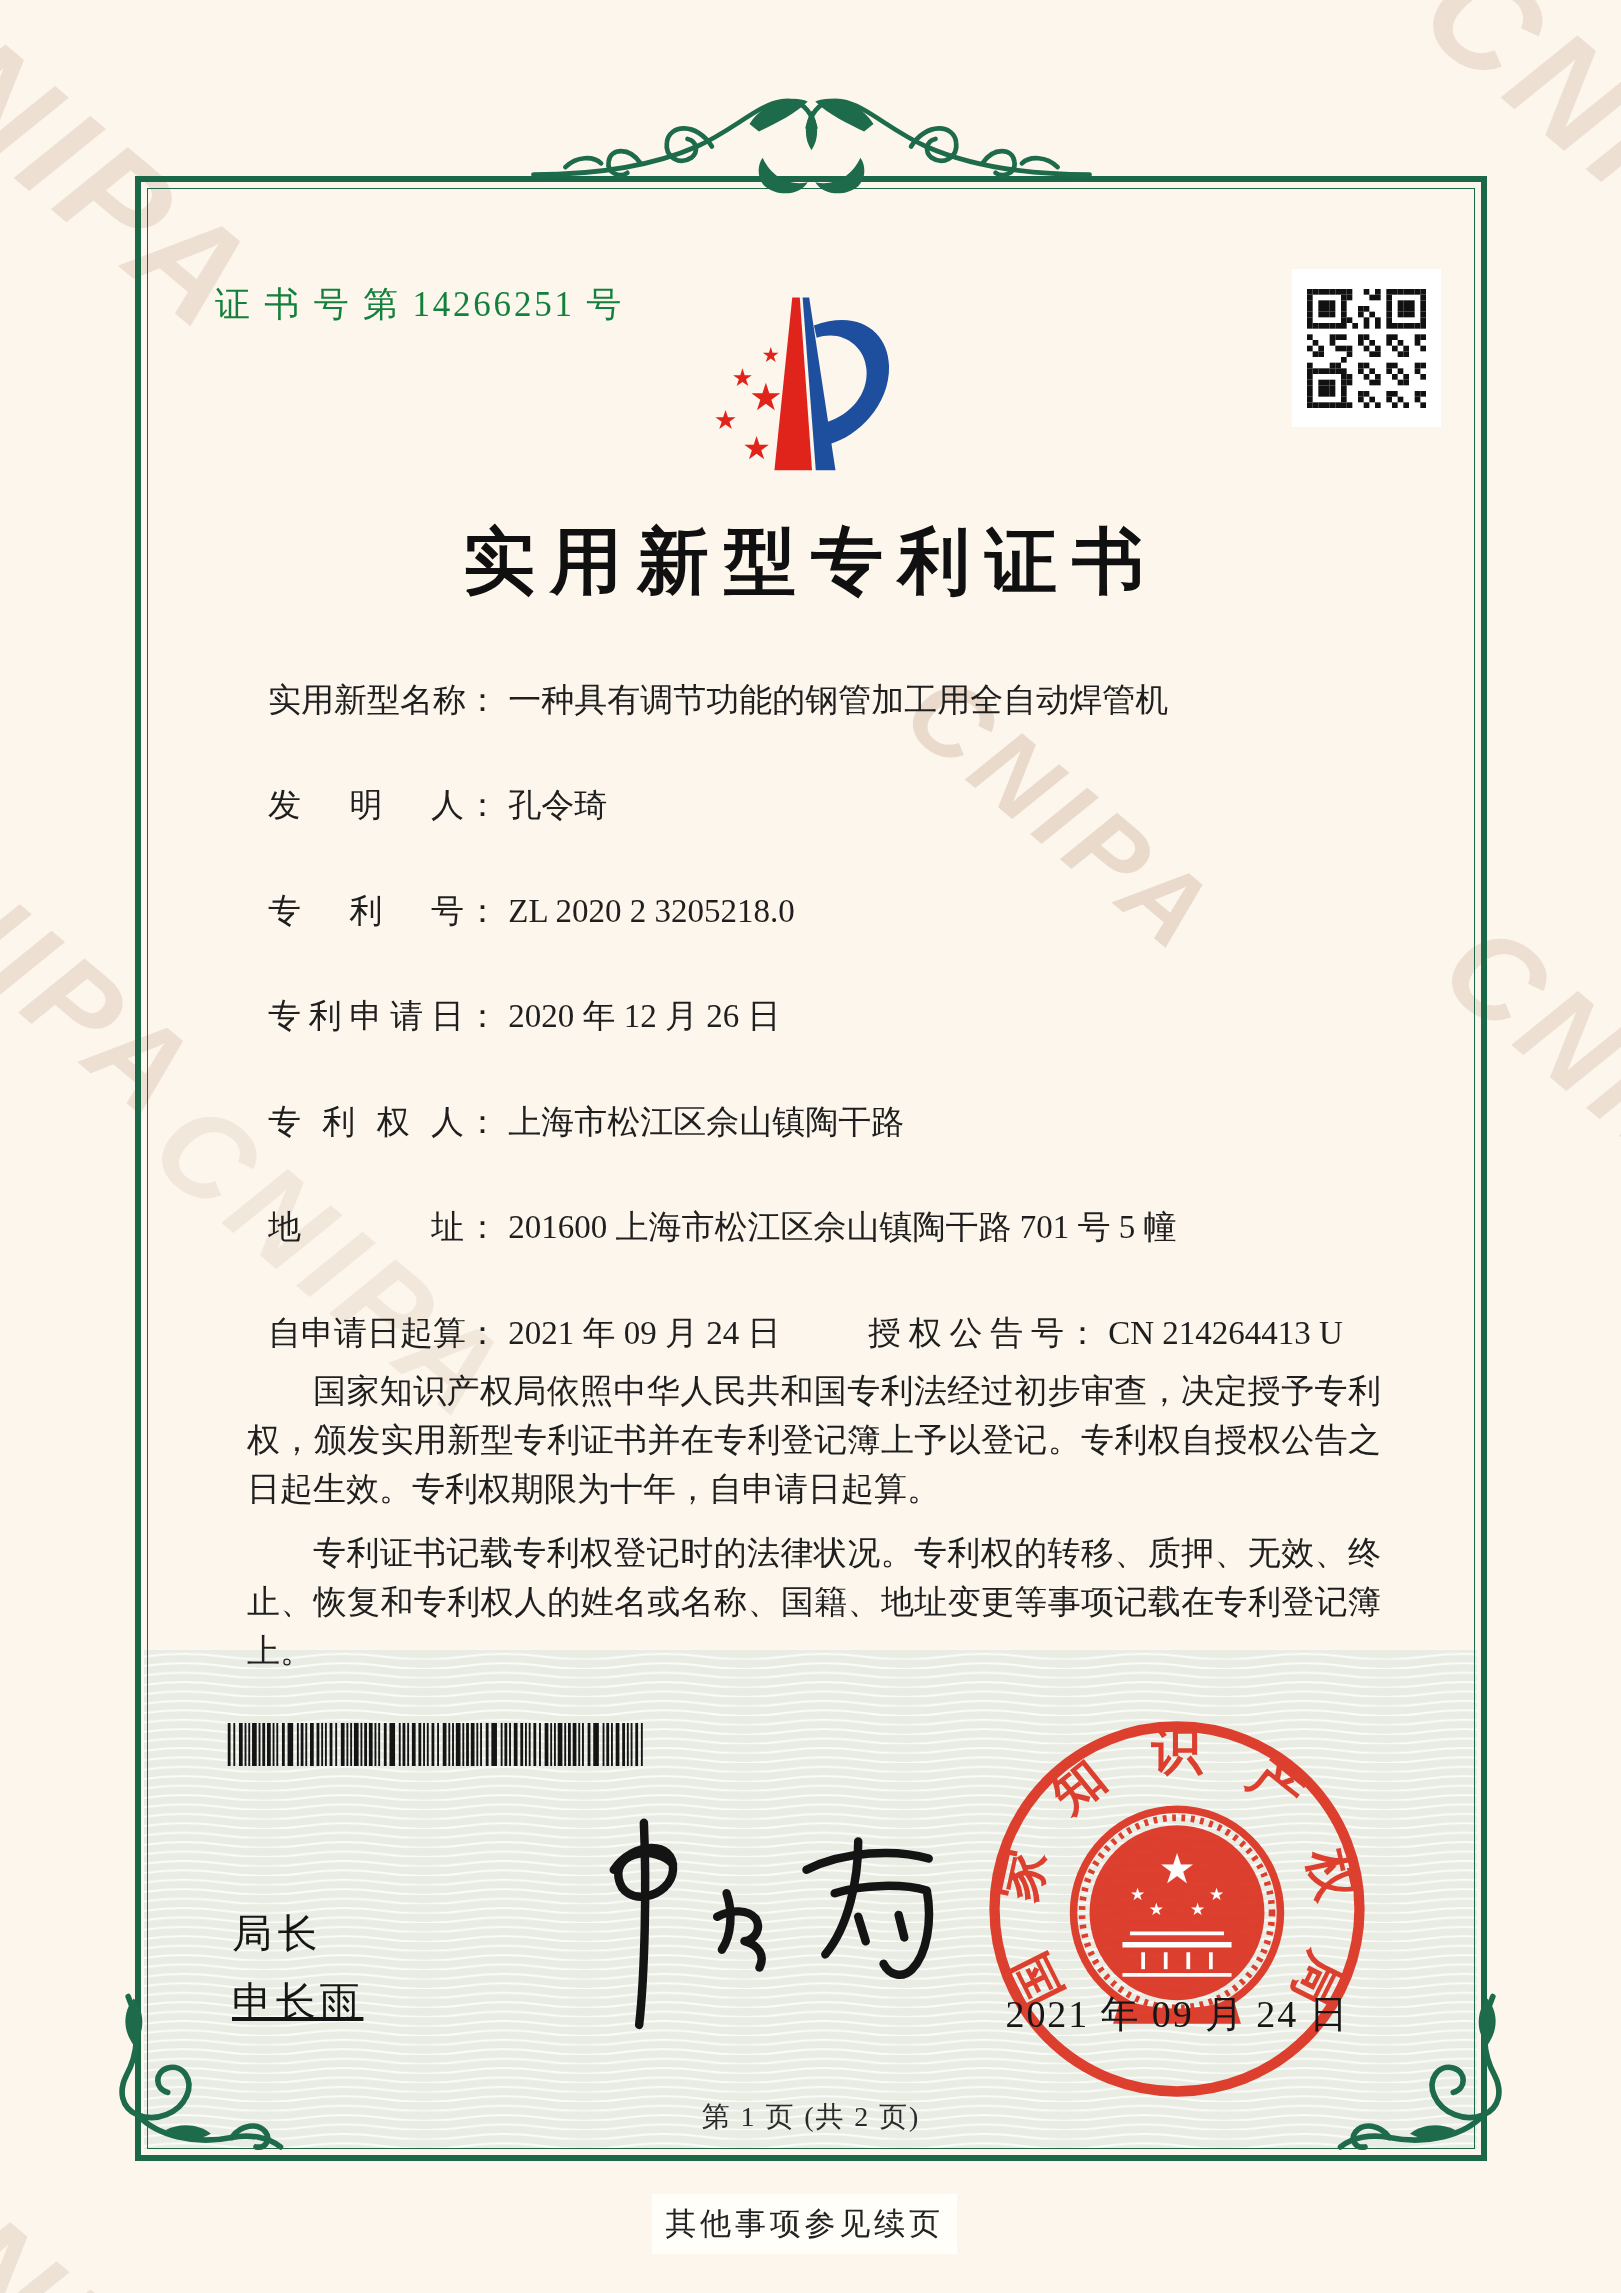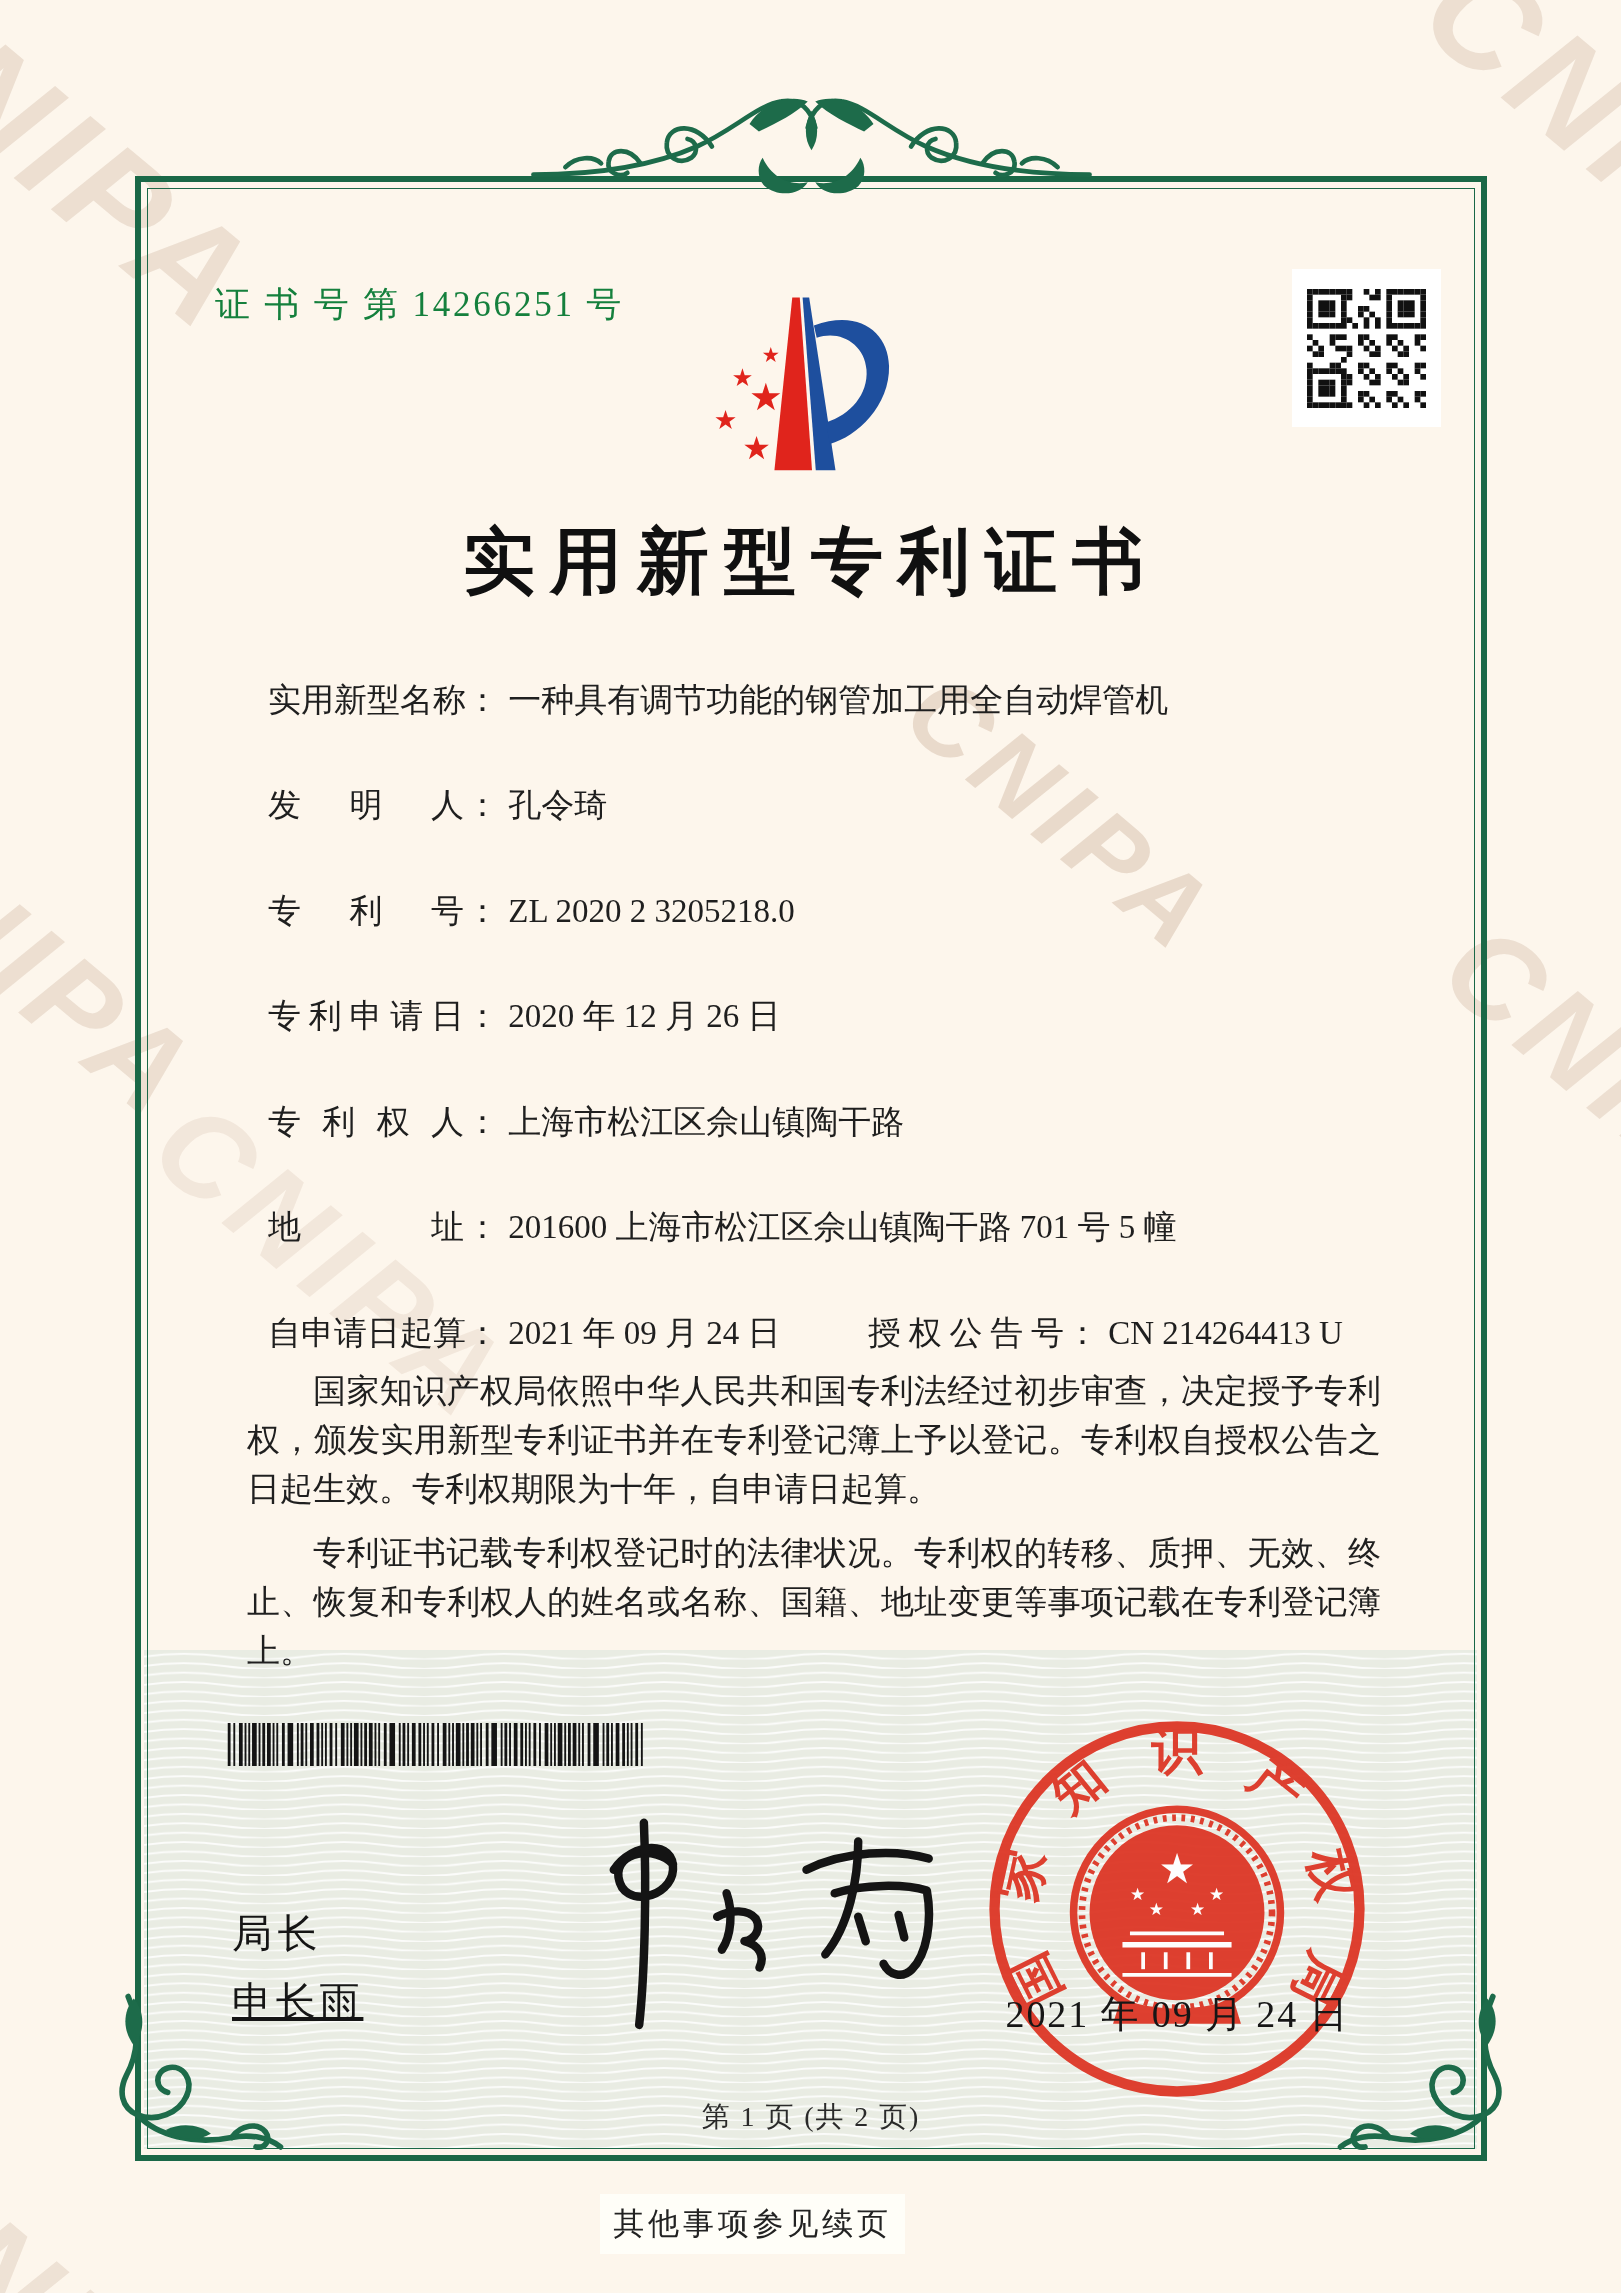--- a/index.html
+++ b/index.html
@@ -32,21 +32,21 @@
   .signer-title,.signer-name{position:absolute;left:232px;font-size:40px;z-index:4;
          font-family:"Liberation Sans","DejaVu Sans",sans-serif;color:#151515;text-align:center;}
   .signer-title{top:1906px;letter-spacing:5.6px;}
   .signer-name{top:1974px;letter-spacing:3.8px;text-decoration:underline;}
   .sig{position:absolute;left:524px;top:1804px;z-index:4;}
   .seal{position:absolute;left:987px;top:1719px;z-index:4;opacity:.94;}
   .sealdate{position:absolute;left:991px;top:1989px;width:373px;text-align:center;font-size:38px;
         letter-spacing:1.9px;color:#161616;z-index:5;white-space:nowrap;}
   .pageinfo{position:absolute;left:135px;top:2098px;width:1352px;text-align:center;font-size:28px;
         color:#2a2a2a;z-index:4;letter-spacing:1.9px;}
-  .contnote{position:absolute;left:600px;top:2194px;width:305px;height:60px;line-height:60px;
+  .contnote{position:absolute;left:652px;top:2194px;width:305px;height:60px;line-height:60px;
         background:#fffef8;text-align:center;font-size:31px;letter-spacing:3.8px;color:#222;z-index:3;}
   .qrbox{position:absolute;left:1292px;top:269px;width:149px;height:158px;background:#ffffff;z-index:3;}
   .qrbox svg{position:absolute;left:15px;top:20px;}
   .logo{position:absolute;left:697px;top:273px;z-index:3;}
 </style>
 </head>
 <body>
 
 <div class="page">
 

